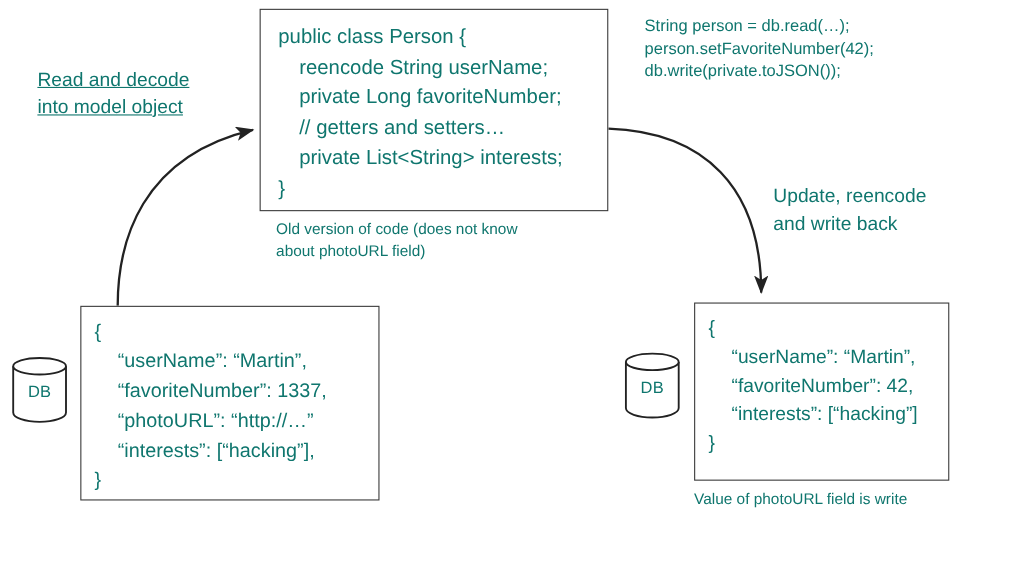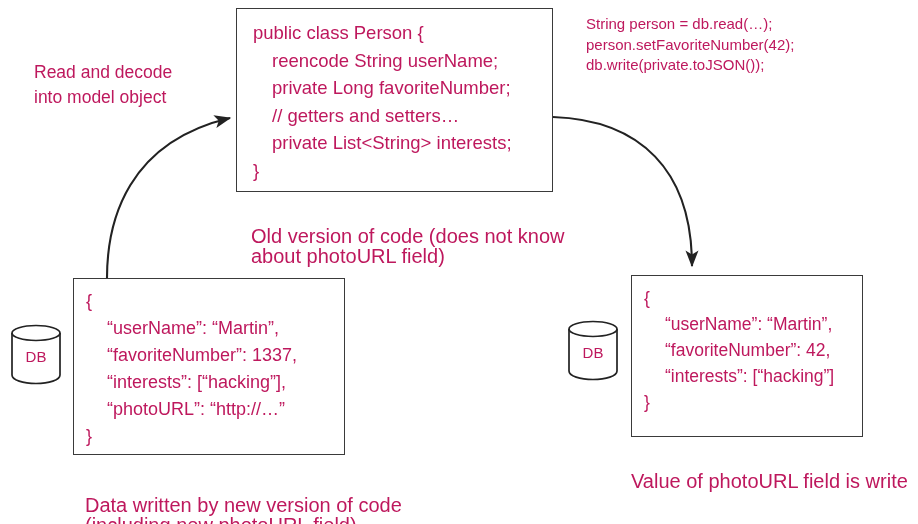--- a/index.html
+++ b/index.html
@@ -6,21 +6,21 @@
     margin: 0;
     padding: 0;
     background: #ffffff;
   }
   #canvas {
     position: relative;
     width: 918px;
     height: 524px;
     background: #ffffff;
     font-family: "Liberation Sans", sans-serif;
-    color: #be185d;
+    color: #0f766e;
     overflow: hidden;
   }
   svg.layer {
     position: absolute;
     left: 0;
     top: 0;
     width: 918px;
     height: 524px;
     pointer-events: none;
   }
@@ -81,37 +81,37 @@
 
   .label {
     position: absolute;
     font-size: 17.5px;
     line-height: 25px;
     white-space: pre;
   }
   .label-read {
     left: 34px;
     top: 60px;
+    text-decoration: underline;
   }
   .label-pseudocode {
     left: 586px;
     top: 14px;
     font-size: 15px;
     line-height: 20.5px;
   }
   .label-update {
     left: 703px;
     top: 166px;
   }
   .caption {
     position: absolute;
-    font-size: 20px;
+    font-size: 14px;
     line-height: 19.5px;
     white-space: pre;
-    margin-top: 28px;
   }
   .caption-old {
     left: 251px;
     top: 199px;
   }
   .caption-data {
     left: 85px;
     top: 468px;
   }
   .caption-lost {
@@ -157,41 +157,41 @@
 
   <div class="caption caption-old">Old version of code (does not know
 about photoURL field)</div>
 
   <div class="label label-pseudocode"><span>String person = db.read(…);</span>
 <span>person.setFavoriteNumber(42);</span>
 <span>db.write(private.toJSON());</span></div>
 
   <div class="label label-read">Read and decode
 into model object</div>
+  <div class="label label-update">Update, reencode
+and write back</div>
 
   <div class="db db-left">
     <svg width="56" height="64" viewBox="0 0 56 64">
       <path d="M4,11 L4,53 C4,58 15,61.5 28,61.5 C41,61.5 52,58 52,53 L52,11" fill="#ffffff" stroke="#222222" stroke-width="1.7"></path>
       <ellipse cx="28" cy="11" rx="24" ry="7.5" fill="#ffffff" stroke="#222222" stroke-width="1.7"></ellipse>
     </svg>
     <div class="db-label">DB</div>
   </div>
 
   <div class="db db-right">
     <svg width="56" height="64" viewBox="0 0 56 64">
       <path d="M4,11 L4,53 C4,58 15,61.5 28,61.5 C41,61.5 52,58 52,53 L52,11" fill="#ffffff" stroke="#222222" stroke-width="1.7"></path>
       <ellipse cx="28" cy="11" rx="24" ry="7.5" fill="#ffffff" stroke="#222222" stroke-width="1.7"></ellipse>
     </svg>
     <div class="db-label">DB</div>
   </div>
 
   <div class="box jsonbox-left"></div>
-  <div class="jsontext-left"><span class="ind0">{</span><span class="ind1">“userName”: “Martin”,</span><span class="ind1">“favoriteNumber”: 1337,</span><span class="ind1">“interests”: [“hacking”],</span><span class="ind1">“photoURL”: “http://…”</span><span class="ind0">}</span></div>
+  <div class="jsontext-left"><span class="ind0">{</span><span class="ind1">“userName”: “Martin”,</span><span class="ind1">“favoriteNumber”: 1337,</span><span class="ind1">“photoURL”: “http://…”</span><span class="ind1">“interests”: [“hacking”],</span><span class="ind0">}</span></div>
 
-  <div class="caption caption-data">Data written by new version of code
-(including new photoURL field)</div>
 
   <div class="box jsonbox-right"></div>
   <div class="jsontext-right"><span class="ind0">{</span><span class="ind1">“userName”: “Martin”,</span><span class="ind1">“favoriteNumber”: 42,</span><span class="ind1">“interests”: [“hacking”]</span><span class="ind0">}</span></div>
 
   <div class="caption caption-lost">Value of photoURL field is write</div>
 
 </div>
 
 </body></html>

